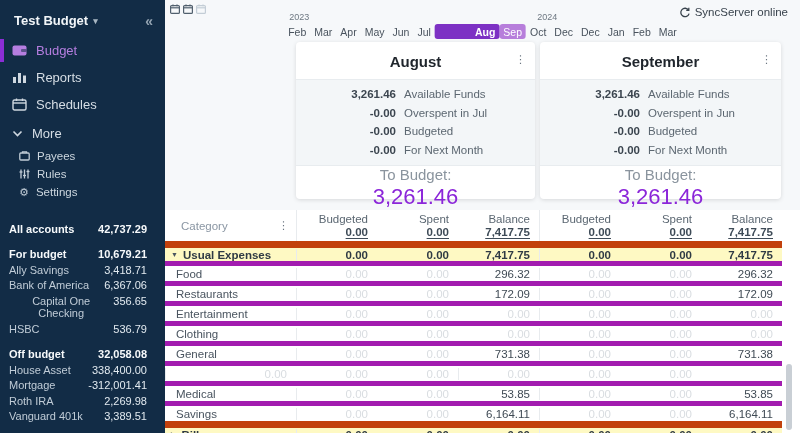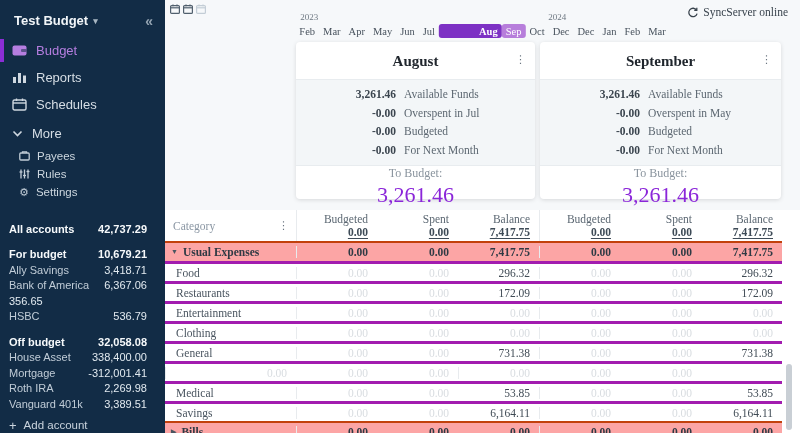--- a/index.html
+++ b/index.html
@@ -21,21 +21,21 @@
   .accounts { margin-top:20px; font-size:11px; flex:1; }
   .acct-row { display:flex; justify-content:space-between; padding:1.5px 18px 1.5px 9px; line-height:12.5px; cursor:pointer;text-align:center; }
   .acct-row .nm { color:#c0ccd7; }
   .acct-row .vl { color:#e2eaf0; }
   .acct-row.bold .nm, .acct-row.bold .vl { color:#f6f9fb; font-weight:bold; }
   .acct-gap { height:10px; }
   .add-account { display:flex; align-items:center; gap:7px; padding:6px 9px 10px; color:#c9d3dd; font-size:11.5px; cursor:pointer; }
   .add-account .plus { font-size:13px; }
 
   
-  .main { flex:1; background:#f6f8fa; position:relative;font-family:Liberation Serif, serif; }
+  .main { flex:1; background:#f6f8fa; position:relative; }
   .topbar { height:42px; position:relative; }
   .cal-icons { position:absolute; left:5px; top:4px; display:flex; gap:3px; cursor:pointer; }
   .month-nav { position:absolute; top:12px; left:50%; transform:translateX(-50%); }
   .years { position:relative; height:11px; font-size:9px; color:#6e7882; }
   .year-a { position:absolute; left:5px; }
   .year-b { position:absolute; left:253px; }
   .months { display:flex; margin-top:1px; }
   .month { font-size:10.5px; color:#49535e; padding:1.5px 4px; border-radius:3px; cursor:pointer; }
   .month.sel1 { background:#7d31c4; color:#fff; font-weight:bold;padding-left:40px; }
   .month.sel2 { background:#b77edb; color:#fff; }
@@ -47,37 +47,37 @@
   .card { background:#fff; border-radius:4px; box-shadow:0 1px 4px rgba(0,0,0,.13); width:239px; display:flex; flex-direction:column; }
   .card.w2 { width:241px; }
   .card-head { position:relative; display:flex; justify-content:center; align-items:center; padding:11px 0 9px; }
   .card-title { font-size:15px; font-weight:bold; color:#1f252c; }
   .card-menu { position:absolute; right:9px; top:11px; color:#5a646e; font-size:11px; cursor:pointer; }
   .card-summary { background:#f3f6f8; border-top:1px solid #e8ecef; border-bottom:1px solid #e8ecef; padding:5px 0 6px; }
   .sum-row { display:flex; font-size:11.5px; line-height:18.5px; }
   .sum-val { width:100px; text-align:right; color:#3b454f; font-weight:600; }
   .sum-lbl { margin-left:8px; color:#5c6771; }
   .card-bottom { flex:1; display:flex; flex-direction:column; align-items:center; justify-content:center; gap:1px; }
-  .tb-label { font-size:12px; color:#8a949e; }
+  .tb-label { font-size:15px; color:#8a949e; }
   .tb-value { font-size:22px; color:#8b26d9; cursor:pointer; }
 
   
   .table-wrap { position:absolute; top:210px; left:0; right:0; bottom:0; background:#fff; }
   .grid { display:grid; grid-template-columns:131px 81px 81px 81px 81px 81px 81px; width:617px; }
   .thead { height:31px; font-size:11.5px; }
-  .cat-head { display:flex; align-items:center; justify-content:space-between; padding:0 7px 0 8px; color:#8a96a3; }
+  .cat-head { display:flex; align-items:center; justify-content:space-between; padding:0 7px 0 16px; color:#8a96a3; }
   .dots { color:#6a7580; font-size:11px; cursor:pointer; }
   .th { display:flex; flex-direction:column; justify-content:center; align-items:flex-end; padding-right:9px; line-height:13px; }
   .th .lbl { color:#5b6772; }
   .th .tot { color:#3e4b57; font-weight:bold; text-decoration:underline; text-underline-offset:2px; cursor:pointer; }
   .bl { border-left:1px solid #e8ebee; }
-  .trow { height:20px; align-items:center; font-size:11.5px; border-top:3px solid #a21caf; background:#fff; cursor:pointer; }
+  .trow { height:20px; align-items:center; font-size:11.5px; border-top:5px solid #a21caf; background:#fff; cursor:pointer; }
   .trow .cell { text-align:right; padding-right:9px; color:#d9dde1; }
   .trow .cell.dark { color:#3f4a54; }
-  .trow.group { background:#fca5a5; border-top:2px solid #c2410c; font-weight:bold; }
+  .trow.group { background:#fef9c3; border-top:7px solid #c2410c; font-weight:bold; }
   .trow.group .cell { color:#2f3a44; }
   .cat { display:flex; align-items:center; gap:5px; padding-left:6px; color:#49545f; }
   .trow.group .cat { color:#2f3a44; }
   .trow.child .cat { padding-left:11px; }
   .tri { font-size:7px; color:#4a5560; }
   .scroll-thumb { position:absolute; right:8px; top:154px; width:6px; height:66px; border-radius:3px; background:#c9cfd5; cursor:pointer; }
 </style>
 </head>
 <body>
 
@@ -157,20 +157,21 @@
     </div>
     <div class="acct-row">
       <span class="nm">Ally Savings</span>
       <span class="vl">3,418.71</span>
     </div>
     <div class="acct-row">
       <span class="nm">Bank of America</span>
       <span class="vl">6,367.06</span>
     </div>
     <div class="acct-row">
+      <span class="nm">Capital One Checking</span>
       <span class="vl">356.65</span>
     </div>
     <div class="acct-row">
       <span class="nm">HSBC</span>
       <span class="vl">536.79</span>
     </div>
     <div class="acct-gap"></div>
     <div class="acct-row bold">
       <span class="nm">Off budget</span>
       <span class="vl">32,058.08</span>
@@ -293,21 +294,21 @@
         <span class="card-title">September</span>
         <span class="card-menu dots">⋮</span>
       </div>
       <div class="card-summary">
         <div class="sum-row">
             <span class="sum-val">3,261.46</span>
             <span class="sum-lbl">Available Funds</span>
           </div>
         <div class="sum-row">
             <span class="sum-val">-0.00</span>
-            <span class="sum-lbl">Overspent in May</span>
+            <span class="sum-lbl">Overspent in Jun</span>
           </div>
         <div class="sum-row">
             <span class="sum-val">-0.00</span>
             <span class="sum-lbl">Budgeted</span>
           </div>
         <div class="sum-row">
             <span class="sum-val">-0.00</span>
             <span class="sum-lbl">For Next Month</span>
           </div>
       </div>

